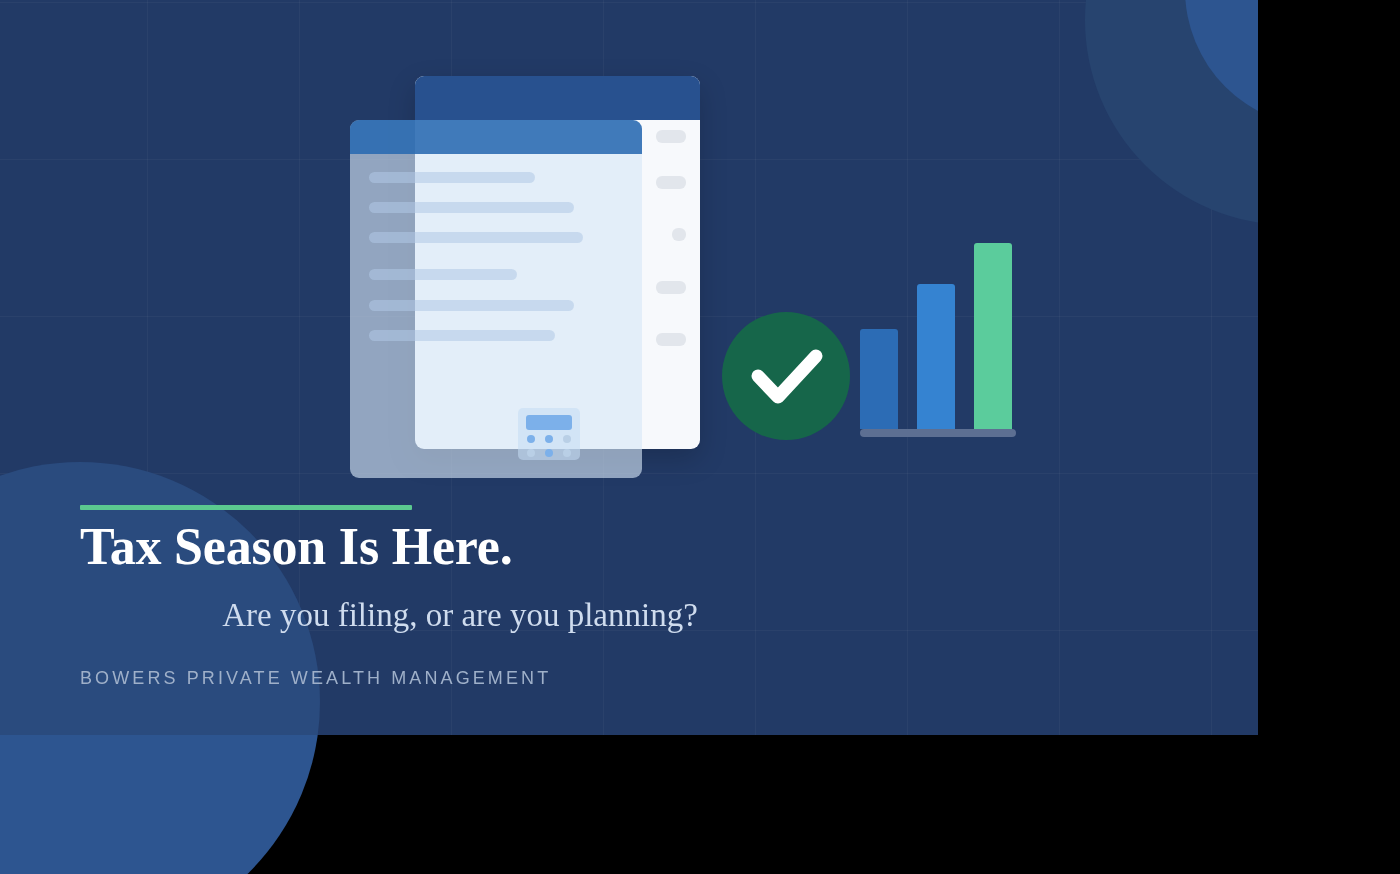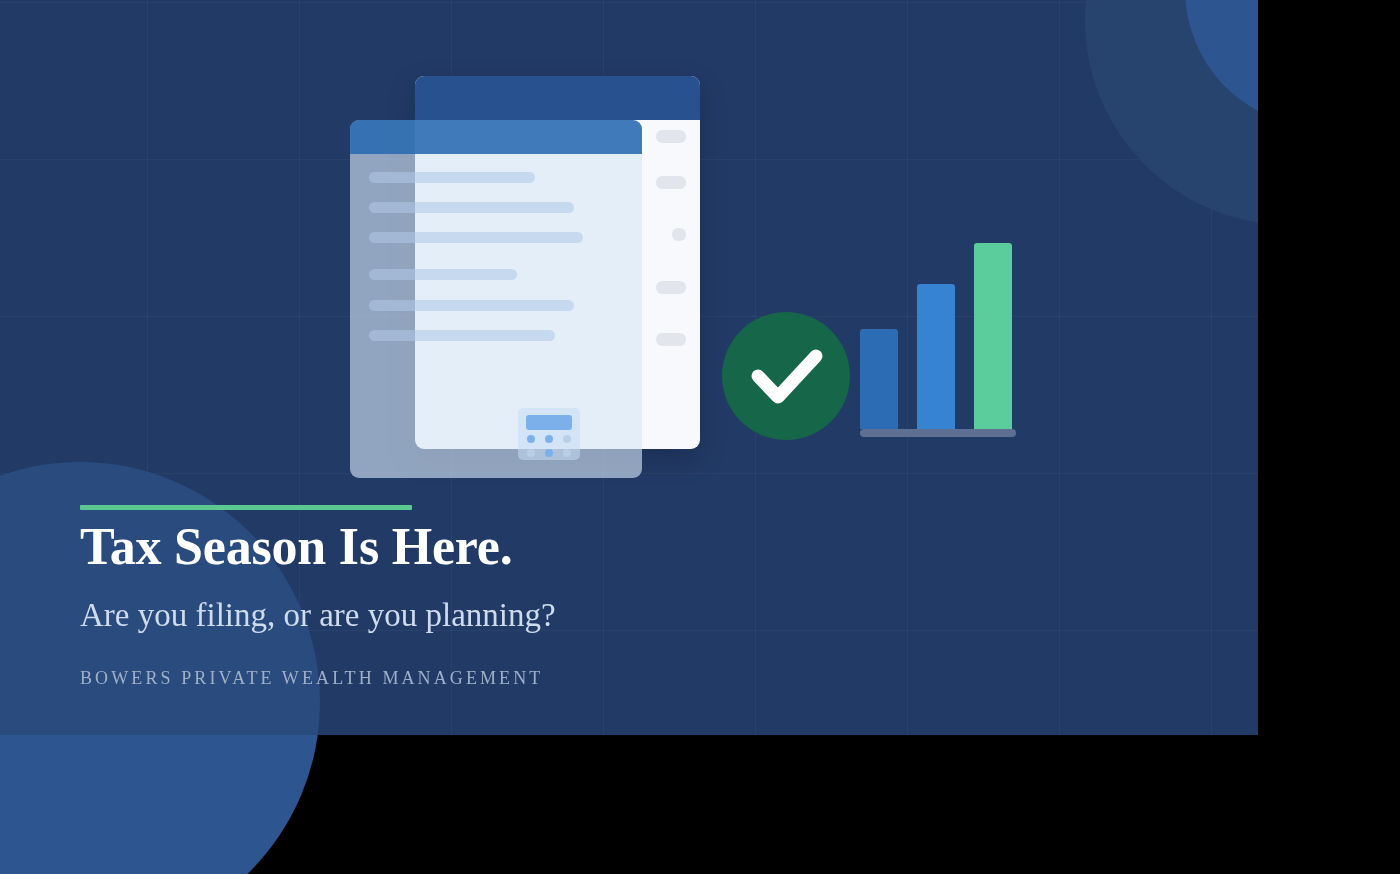--- a/index.html
+++ b/index.html
@@ -55,22 +55,22 @@
   #bar-chart{position:absolute;left:512px;top:175px;width:158px;height:198px;}
   .bar{position:absolute;bottom:16px;width:38px;border-radius:3px 3px 0 0;}
   #chart-baseline{position:absolute;left:0;bottom:8px;width:156px;height:8px;border-radius:4px;background:#5d6f92;}
 
   
   #text-block{position:absolute;left:80px;top:505px;width:760px;}
   #accent-bar{width:332px;height:5px;background:#5bc98f;border-radius:1px;}
   #headline{margin:9px 0 0 0;font-family:"Liberation Serif",serif;font-weight:700;
     font-size:52px;line-height:1.06;color:#ffffff;letter-spacing:-.2px;}
   #subhead{margin:23px 0 0 0;font-family:"Liberation Serif",serif;font-weight:400;
-    font-size:33px;line-height:1.15;color:#cfdcee;}
-  #eyebrow{margin:33px 0 0 0;font-family:Liberation Serif, serif;font-weight:400;
+    font-size:33px;line-height:1.15;color:#cfdcee;text-align:center;}
+  #eyebrow{margin:33px 0 0 0;font-family:Liberation Sans, sans-serif;font-weight:400;
     font-size:18px;letter-spacing:3.1px;color:#9fb0c9;}
 </style>
 </head>
 <body>
 
 <div id="stage">
 
   <div class="circle" id="circle-bottom-left"></div>
 
   <div id="panel">

